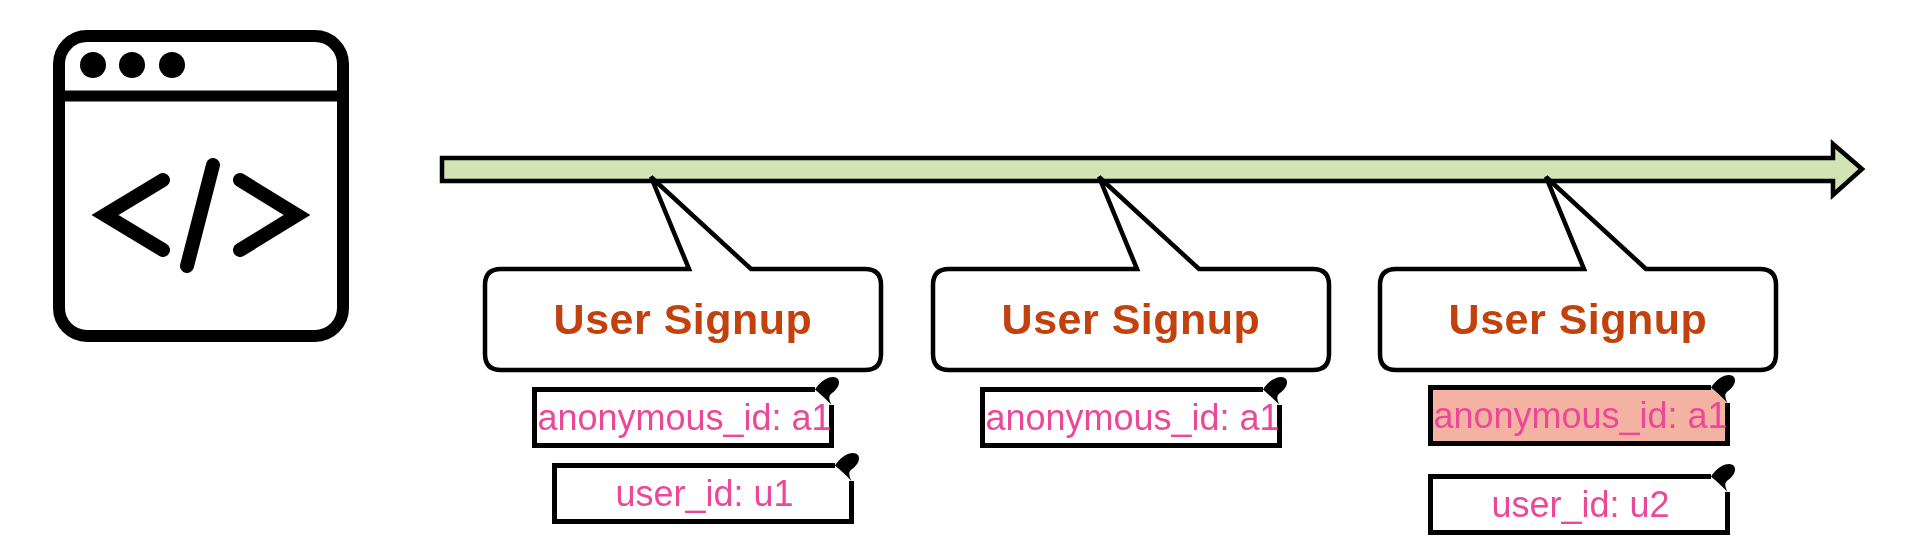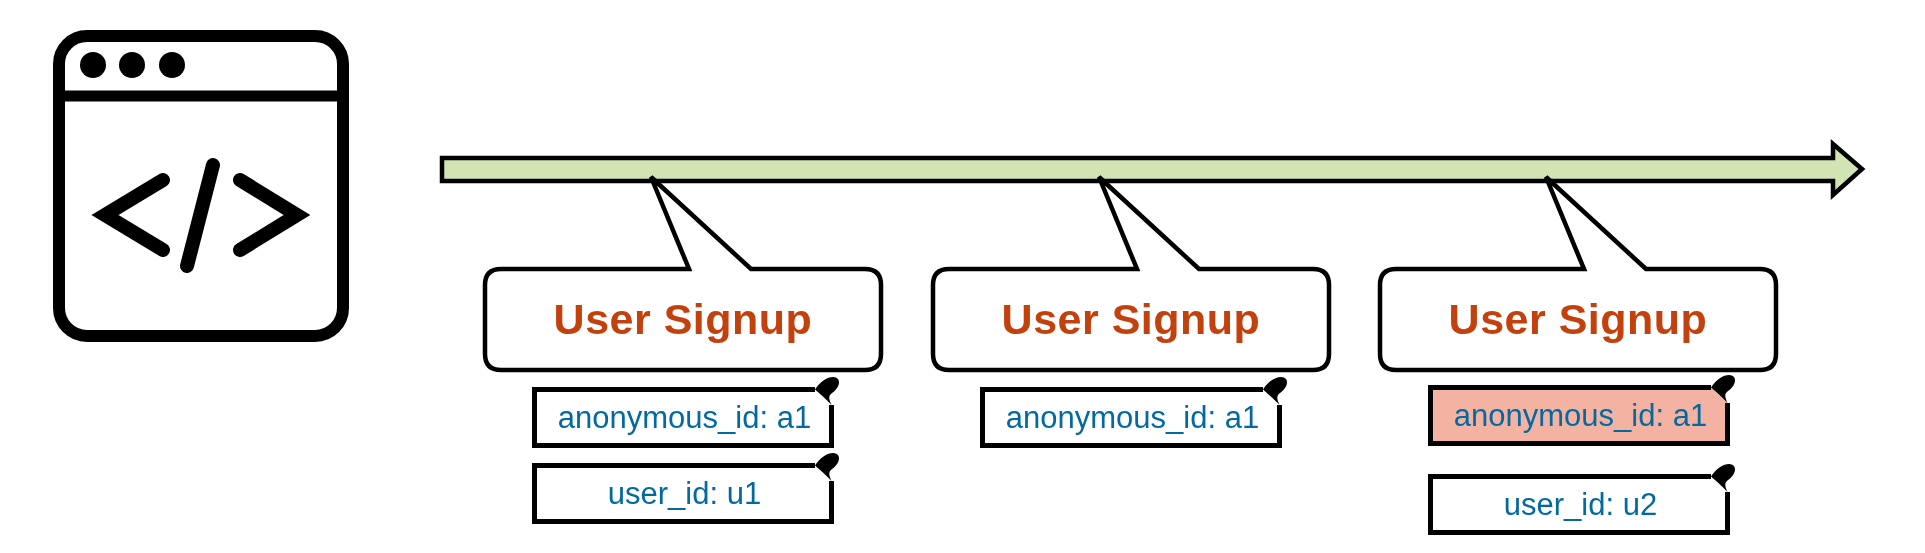--- a/index.html
+++ b/index.html
@@ -29,24 +29,24 @@
     position: absolute; left: 0; right: 0; top: 92px; height: 105px;
     display: flex; align-items: center; justify-content: center;
     font-weight: bold; font-size: 43px; color: #c2410c; letter-spacing: 0.5px;
   }
 
   
   .note { width: 305px; height: 61px; }
   .note .label {
     position: absolute; inset: 0;
     display: flex; align-items: center; justify-content: center;
-    font-size: 31px; color: #0369a1;
+    font-size: 36px; color: #ec4899;
   }
   .note-1a { left: 532px;  top: 387px; }
-  .note-1b { left: 532px;  top: 463px; }
+  .note-1b { left: 552px;  top: 463px; }
   .note-2a { left: 980px;  top: 387px; }
   .note-3a { left: 1428px; top: 385px; }
   .note-3b { left: 1428px; top: 474px; }
 </style>
 </head>
 <body>
 
 <div class="canvas">
 
   <div class="abs browser-icon">

